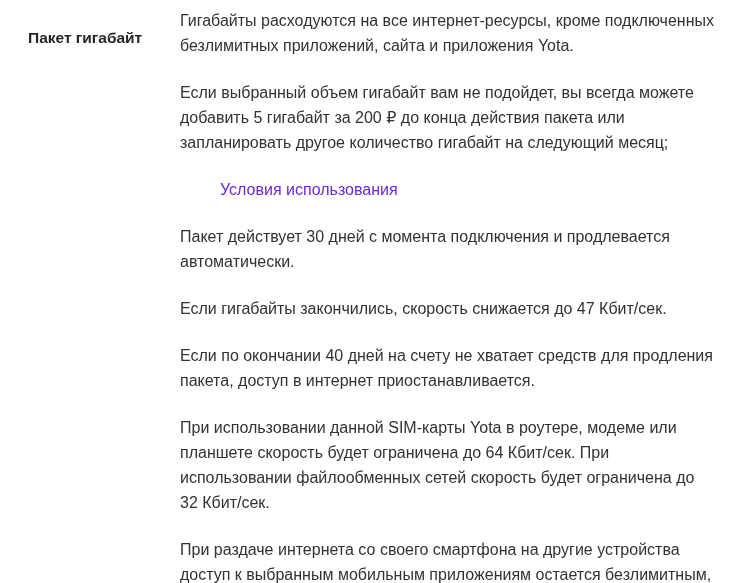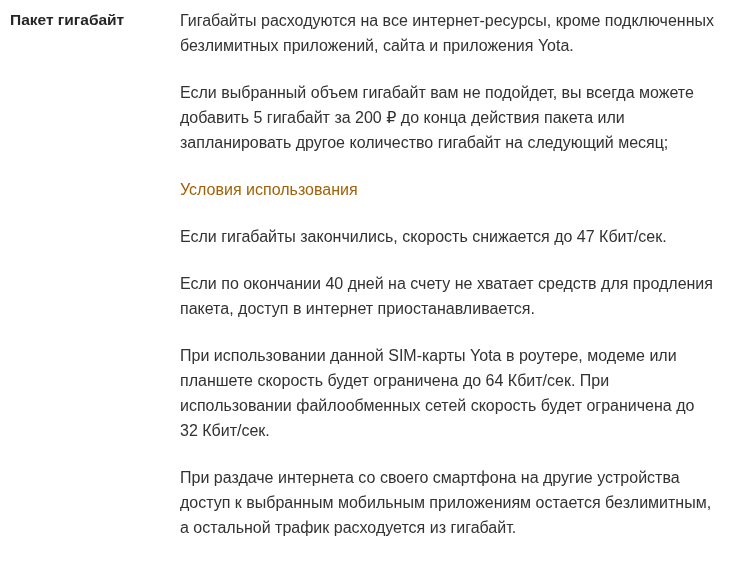--- a/index.html
+++ b/index.html
@@ -19,53 +19,55 @@
     align-items: flex-start;
     padding: 6px 0 0 10px;
     box-sizing: border-box;
   }
   .label-col {
     width: 170px;
     flex: 0 0 170px;
     padding-top: 4px;
   }
   .section-label {
-    margin: 0;
+    margin: 18px;
     font-size: 15.5px;
     line-height: 20px;
     font-weight: bold;
     color: #262626;
   }
   .content-col {
     flex: 0 0 535px;
     width: 535px;
     padding-top: 2px;
   }
   .content-col p {
     margin: 0 0 22px 0;
     font-size: 16px;
     line-height: 25px;
     color: #323232;
   }
   .content-col p.muted {
-    color: #a16207;
+    color: #6d28d9;
+    margin-left: 40px;
   }
   .content-col p:last-child {
     margin-bottom: 0;
   }
 </style>
 </head>
 <body>
 
 <div class="section-row">
   <div class="label-col">
     <h2 class="section-label">Пакет гигабайт</h2>
   </div>
   <div class="content-col">
     <p>Гигабайты расходуются на все интернет-ресурсы, кроме подключенных безлимитных приложений, сайта и приложения Yota.</p>
     <p>Если выбранный объем гигабайт вам не подойдет, вы всегда можете добавить 5 гигабайт за 200 ₽ до конца действия пакета или запланировать другое количество гигабайт на следующий месяц;</p>
     <p class="muted">Условия использования</p>
+    <p>Пакет действует 30 дней с момента подключения и продлевается автоматически.</p>
     <p>Если гигабайты закончились, скорость снижается до 47 Кбит/сек.</p>
     <p>Если по окончании 40 дней на счету не хватает средств для продления пакета, доступ в интернет приостанавливается.</p>
     <p>При использовании данной SIM-карты Yota в роутере, модеме или планшете скорость будет ограничена до 64 Кбит/сек. При использовании файлообменных сетей скорость будет ограничена до 32 Кбит/сек.</p>
     <p>При раздаче интернета со своего смартфона на другие устройства доступ к выбранным мобильным приложениям остается безлимитным, а остальной трафик расходуется из гигабайт.</p>
   </div>
 </div>
 
 </body></html>

